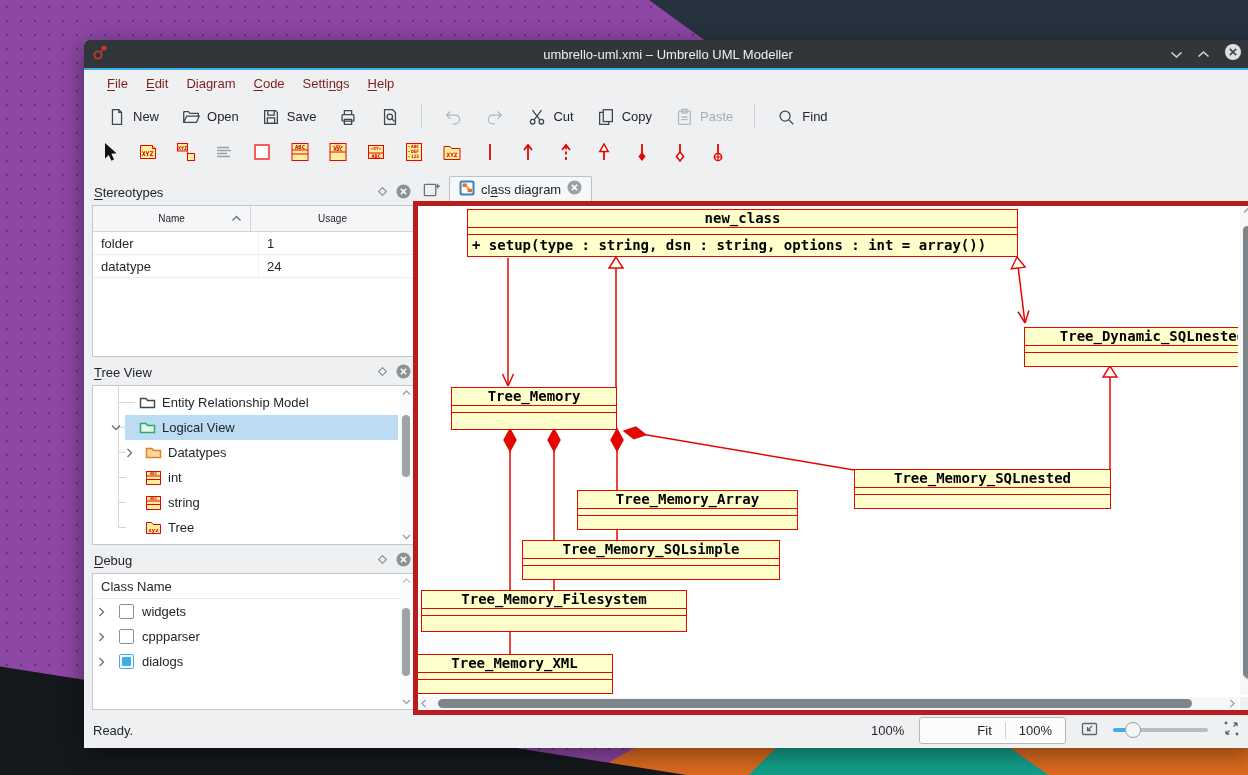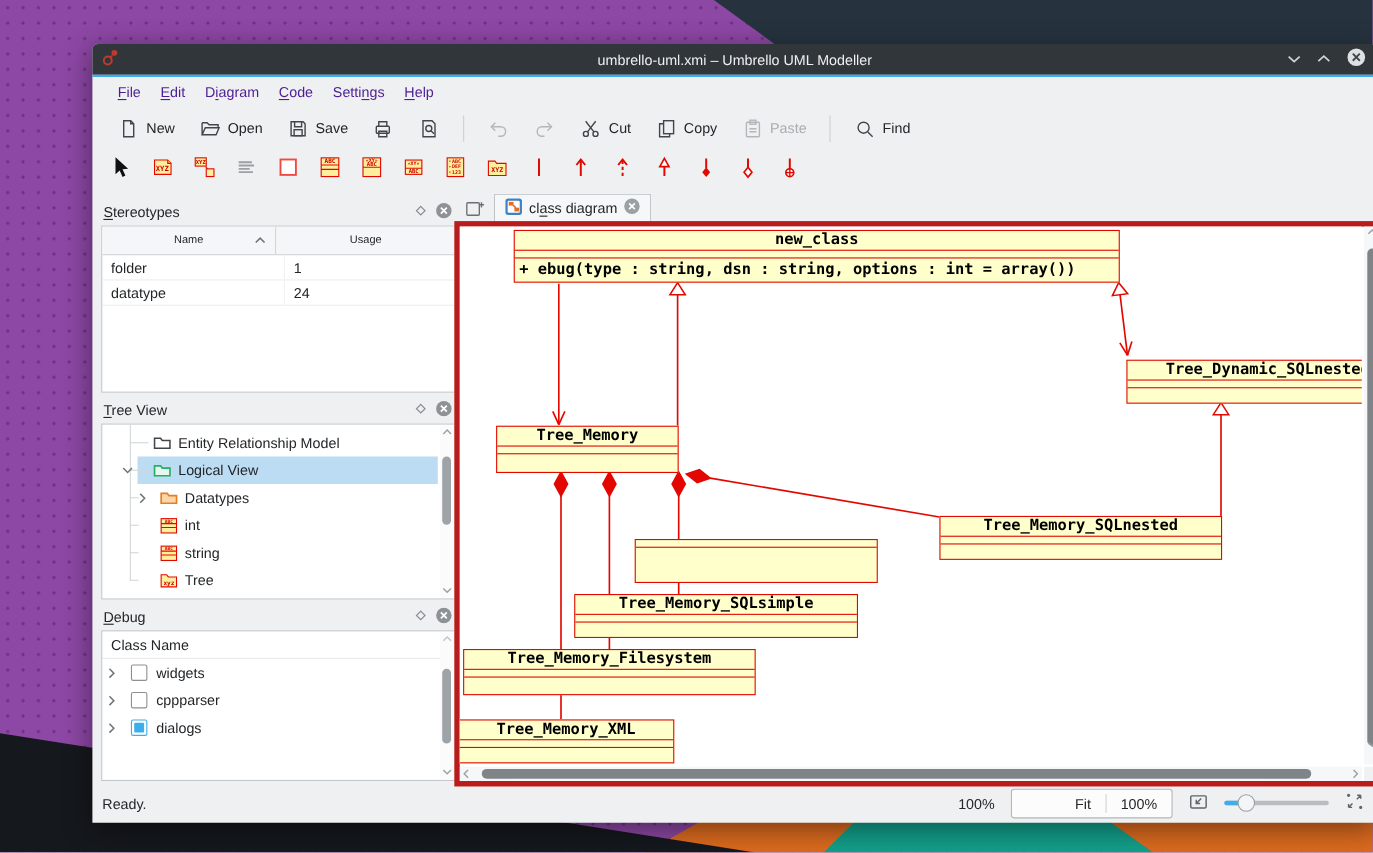--- a/index.html
+++ b/index.html
@@ -24,21 +24,21 @@
   #win{position:absolute;left:40px;top:40px;width:1168px;height:708px;background:#eff0f1;
     border-radius:5px 5px 0 0;box-shadow:0 6px 26px rgba(0,0,0,.45);margin-left:44px;}
   #titlebar{position:absolute;left:0;top:0;right:0;height:28px;background:#31363b;
     border-radius:5px 5px 0 0;display:flex;align-items:center;}
   #titlebar .ttl{position:absolute;left:0;right:0;text-align:center;color:#eff0f1;font-size:13px;}
   #titlebar .appico{margin-left:8px;z-index:2;}
   #titlebar .winbtns{position:absolute;right:10px;top:0;height:28px;display:flex;align-items:center;gap:14px;}
   #accent{position:absolute;left:0;top:28px;right:0;height:2px;background:#3daee9;}
   
   #menubar{position:absolute;left:0;top:30px;right:0;height:26px;display:flex;align-items:center;padding-left:14px;}
-  .menu-item{padding:3px 9px;font-size:13px;color:#4c1d95;cursor:default;}
+  .menu-item{padding:3px 9px;font-size:13px;color:#7f1d1d;cursor:default;}
   .menu-item u{text-decoration:underline;text-underline-offset:2px;}
   
   #toolbar1{position:absolute;left:0;top:56px;right:0;height:41px;display:flex;align-items:center;padding-left:14px;gap:4px;}
   .tb-btn{display:flex;align-items:center;gap:6px;padding:5px 9px;border-radius:3px;font-size:13px;color:#232629;}
   .tb-btn.disabled{color:#a9adb0;}
   .tb-sep{width:1px;height:24px;background:#ccd0d3;margin:0 8px;}
   .tb-btn svg{display:block;}
   
   #toolbar2{position:absolute;left:0;top:97px;right:0;height:34px;display:flex;align-items:center;padding-left:14px;gap:14px;}
   .tool-btn{width:24px;height:24px;display:flex;align-items:center;justify-content:center;border-radius:3px;}
@@ -624,38 +624,39 @@
           <line x1="136" y1="245" x2="136" y2="384" stroke="#e20800" stroke-width="1.5"></line>
           <polygon points="199,223 193,234 199,245 205,234" fill="#e20800" stroke="#e20800" stroke-width="1.4"></polygon>
           <line x1="199" y1="245" x2="199" y2="334" stroke="#e20800" stroke-width="1.5"></line>
           <polygon points="206,225 215.8421192967158,232.75452691975562 227.69038486122906,228.67793482429536 217.84826556451327,220.92340790453977" fill="#e20800" stroke="#e20800" stroke-width="1.4"></polygon>
           <line x1="227.69038486122906" y1="228.67793482429536" x2="436" y2="264" stroke="#e20800" stroke-width="1.5"></line>
         </svg>
       <div id="uml-boxes">
           <div class="uml-box" style="left: 49px; top: 3px; width: 551px; height: 48px;">
             <div class="uml-title">new_class</div>
             <div class="uml-attrs"></div>
-            <div class="uml-ops">+ ebug(type : string, dsn : string, options : int = array())</div>
+            <div class="uml-ops">+ setup(type : string, dsn : string, options : int = array())</div>
           </div>
           <div class="uml-box" style="left: 33px; top: 181px; width: 166px; height: 43px;">
             <div class="uml-title">Tree_Memory</div>
             <div class="uml-attrs"></div>
             <div class="uml-ops"></div>
           </div>
           <div class="uml-box" style="left: 606px; top: 121px; width: 257px; height: 40px;">
             <div class="uml-title">Tree_Dynamic_SQLnested</div>
             <div class="uml-attrs"></div>
             <div class="uml-ops"></div>
           </div>
           <div class="uml-box" style="left: 436px; top: 263px; width: 257px; height: 40px;">
             <div class="uml-title">Tree_Memory_SQLnested</div>
             <div class="uml-attrs"></div>
             <div class="uml-ops"></div>
           </div>
           <div class="uml-box" style="left: 159px; top: 284px; width: 221px; height: 40px;">
+            <div class="uml-title">Tree_Memory_Array</div>
             <div class="uml-attrs"></div>
             <div class="uml-ops"></div>
           </div>
           <div class="uml-box" style="left: 104px; top: 334px; width: 258px; height: 40px;">
             <div class="uml-title">Tree_Memory_SQLsimple</div>
             <div class="uml-attrs"></div>
             <div class="uml-ops"></div>
           </div>
           <div class="uml-box" style="left: 3px; top: 384px; width: 266px; height: 42px;">
             <div class="uml-title">Tree_Memory_Filesystem</div>

